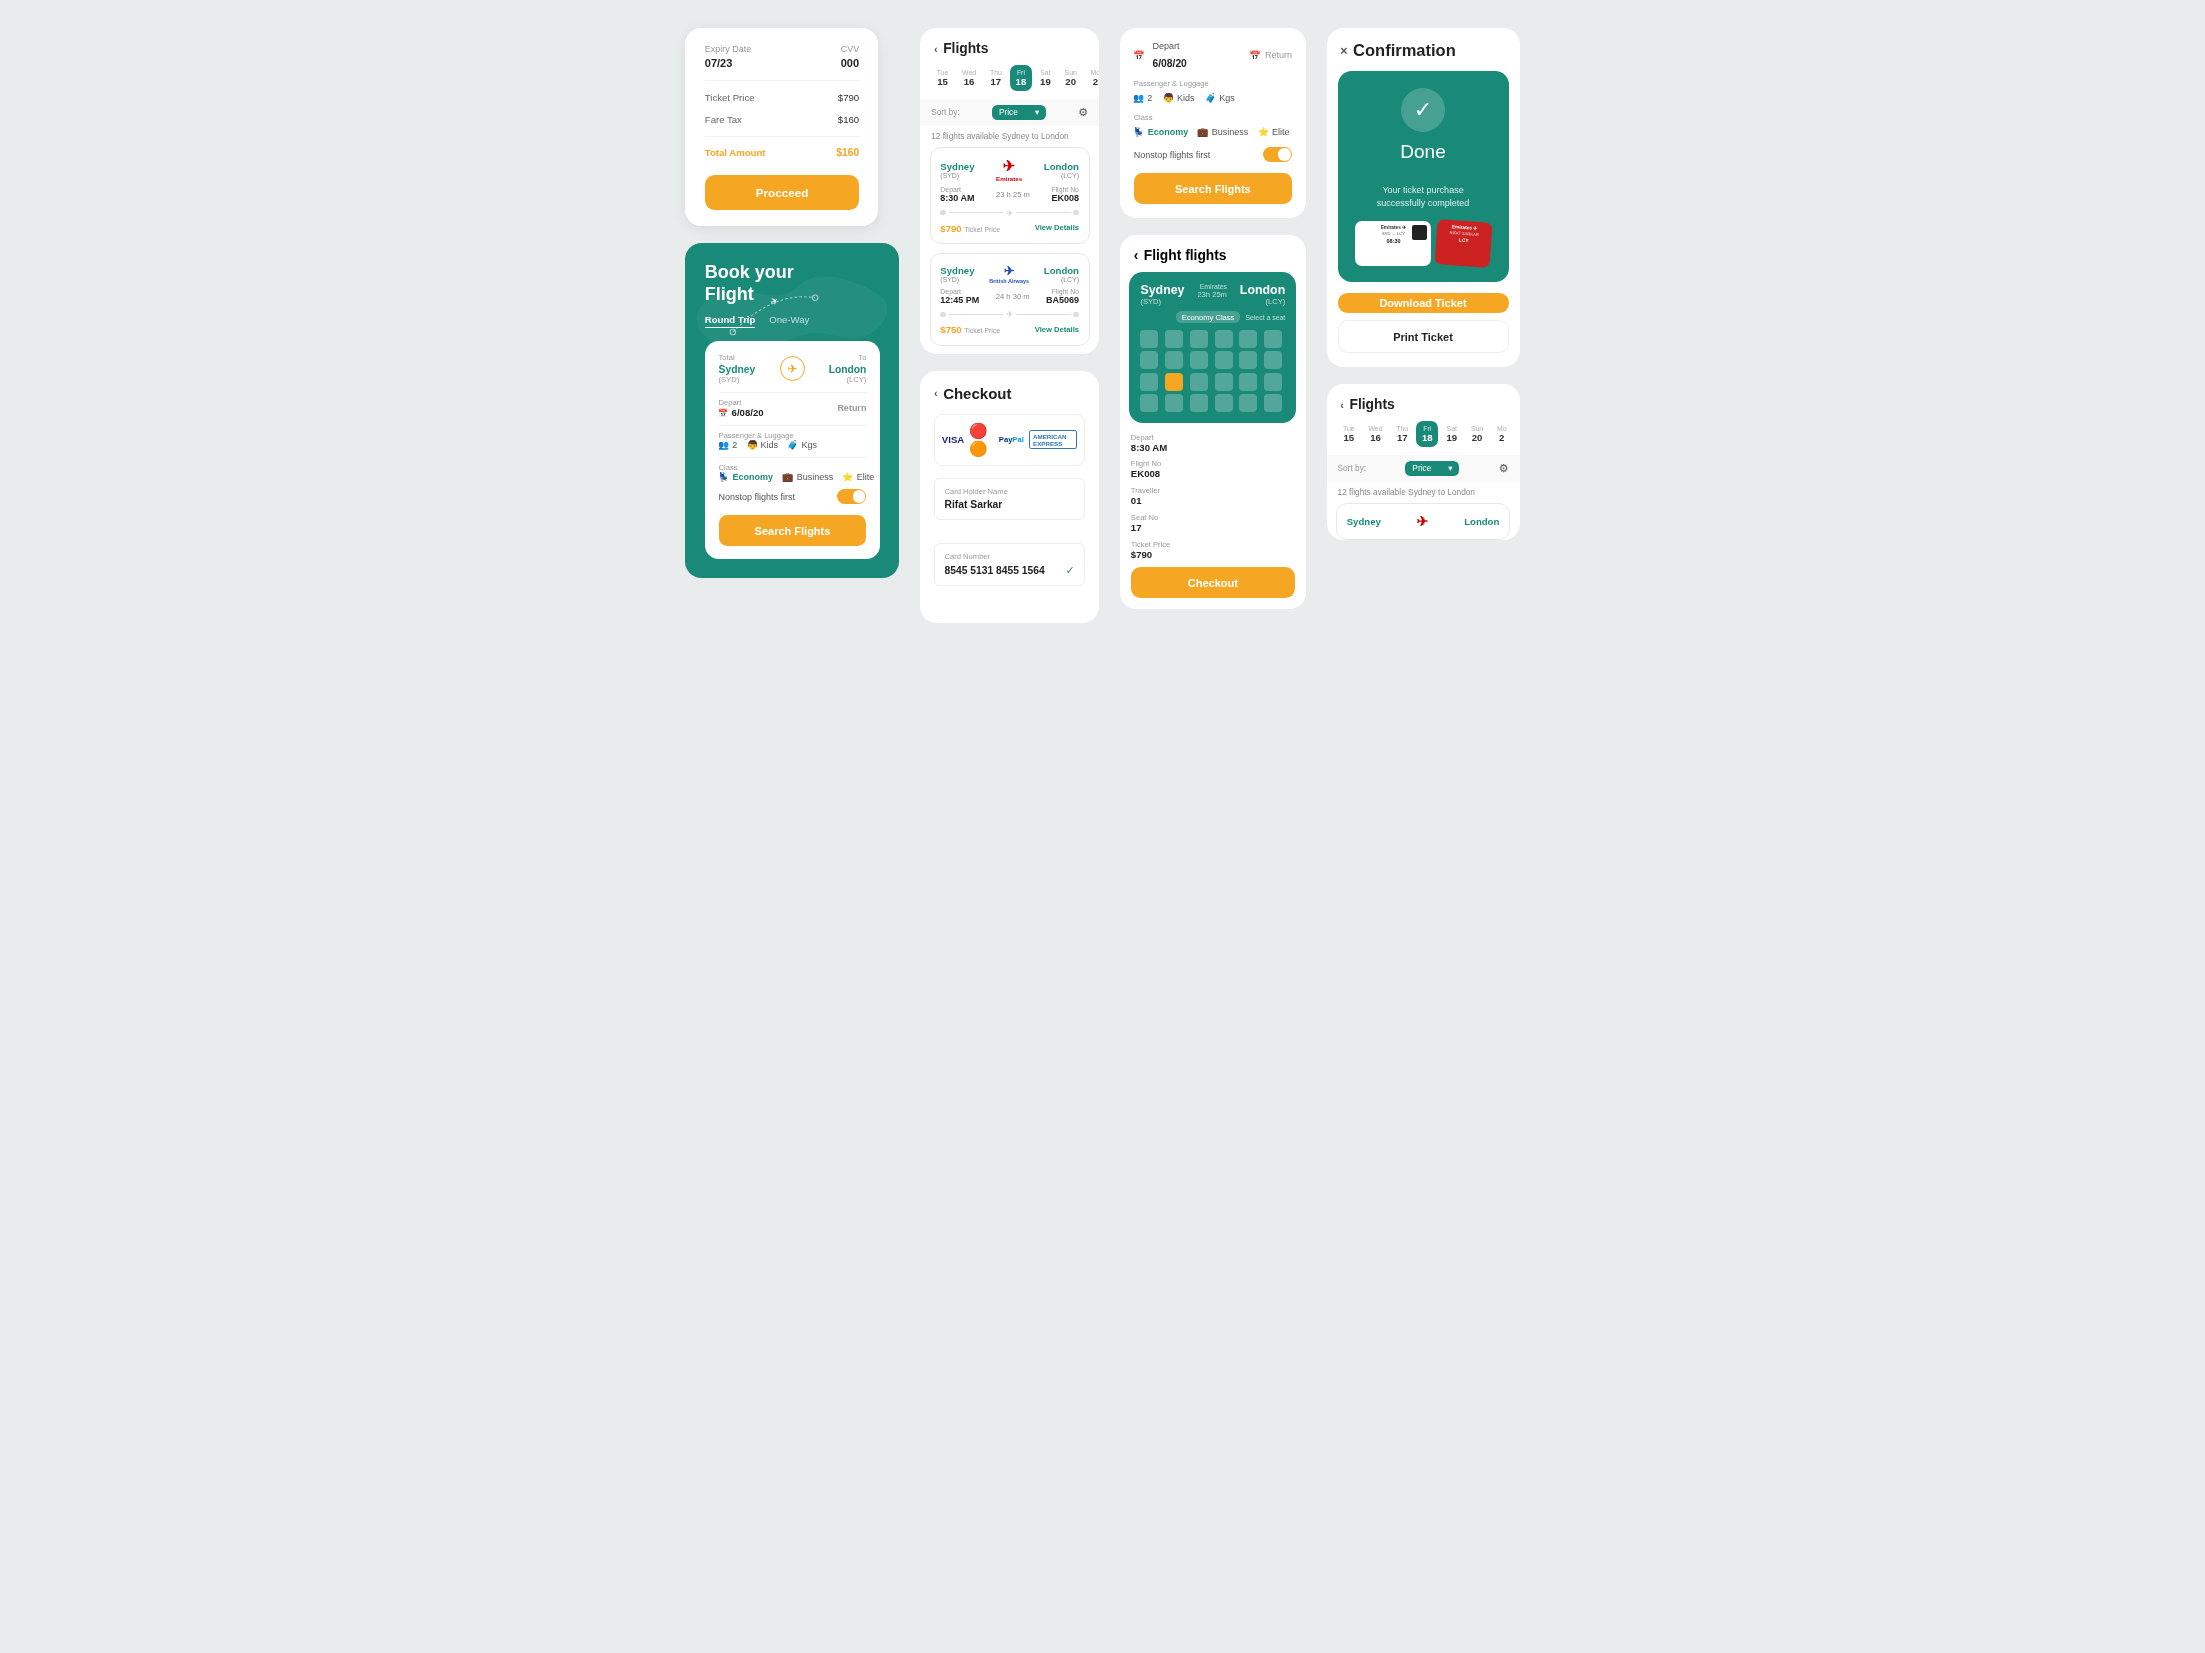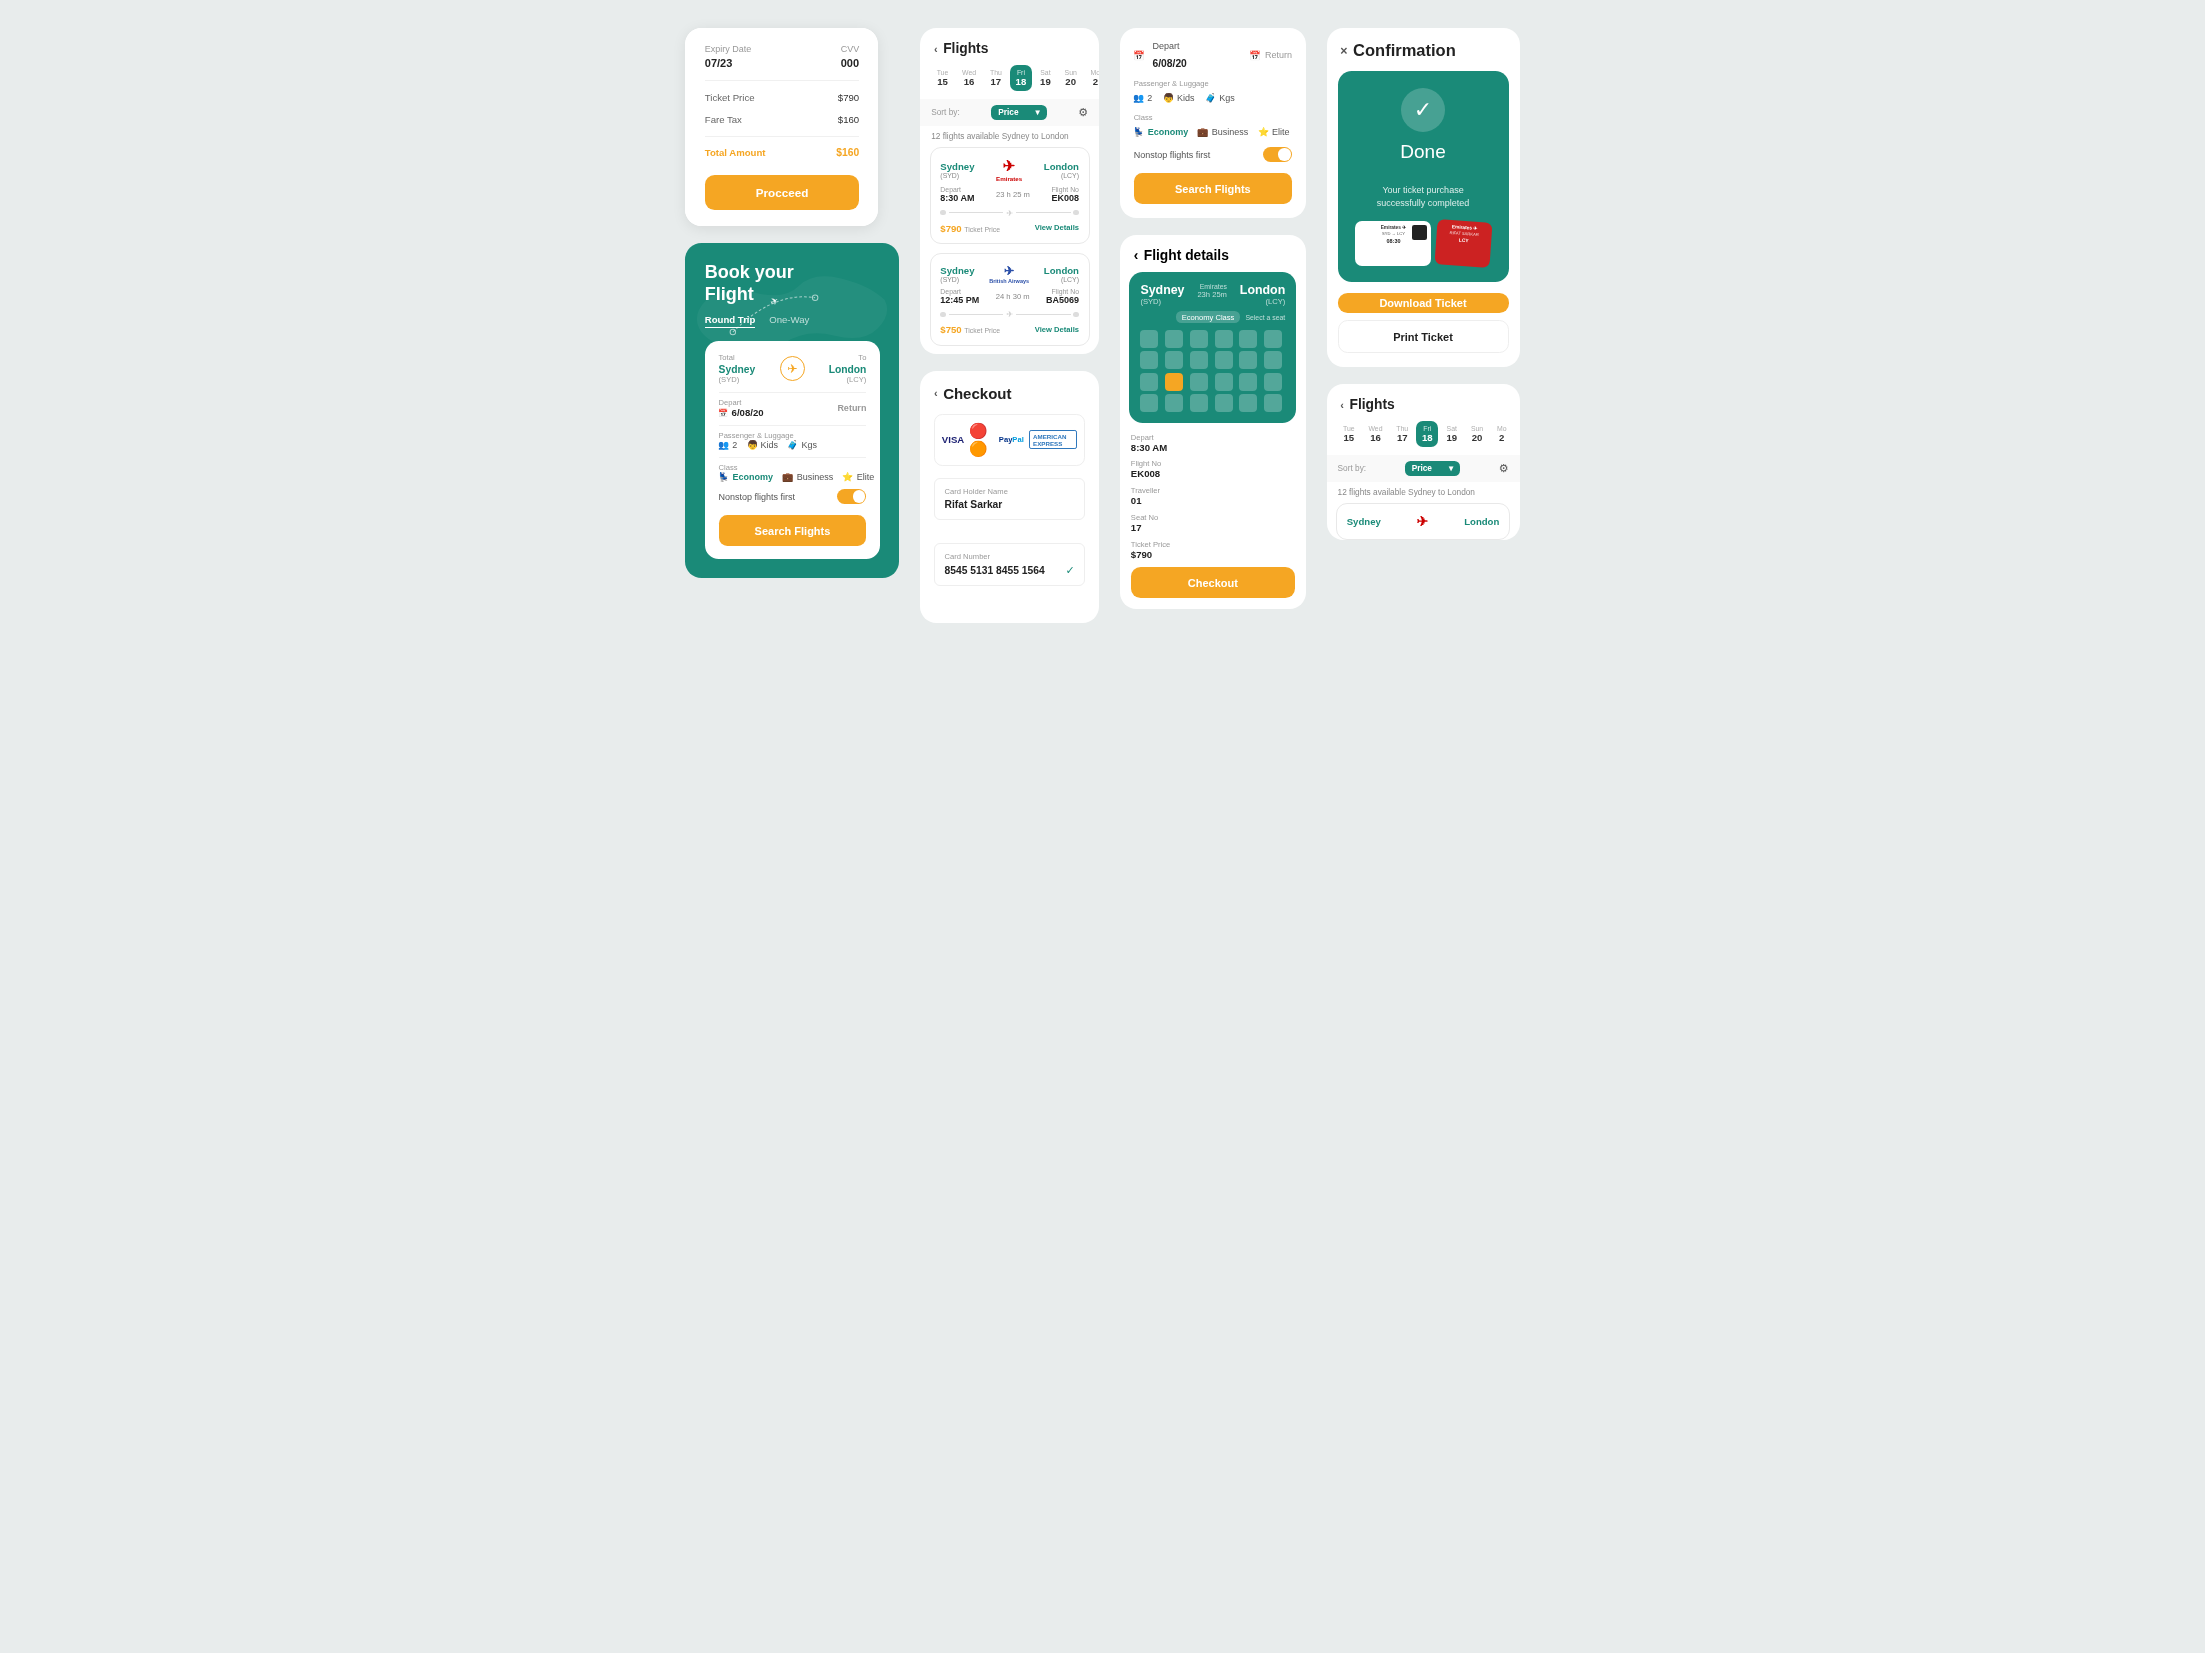--- a/index.html
+++ b/index.html
@@ -266,21 +266,21 @@
     .sort-label { font-size: 8.3px; color: #999; }
     .sort-pill {
       display: flex;
       align-items: center;
       gap: 17px;
       background: #1a8a78;
       color: #fff;
       border-radius: 5.5px;
       padding: 2.8px 6.9px;
       font-size: 8.3px;
-      font-weight: 700;
+      font-weight: 400;
     }
     .available-text {
       font-size: 8.3px;
       color: #888;
       padding: 5.5px 11px;
     }
     .flight-item {
       margin: 0 9.6px 8.3px;
       border: 1px solid #e8e8e8;
       border-radius: 11px;
@@ -855,21 +855,21 @@
       <div class="toggle">
           <div class="toggle-thumb"></div>
         </div>
     </div>
     <button class="filter-search-btn">Search Flights</button>
   </div>
 
   <div class="flight-details-card">
     <div class="flight-details-header">
       <span>‹</span>
-      <span>Flight details</span>
+      <span>Flight flights</span>
     </div>
 
     <div class="seat-section">
       <div style="display:flex;justify-content:space-between;align-items:flex-start;margin-bottom:5.5px;">
         <div>
           <div class="seat-city">Sydney</div>
           <div class="seat-code">(SYD)</div>
         </div>
         <div style="text-align:right;">
           <div style="font-size:6.9px;opacity:0.7;">Emirates</div>

